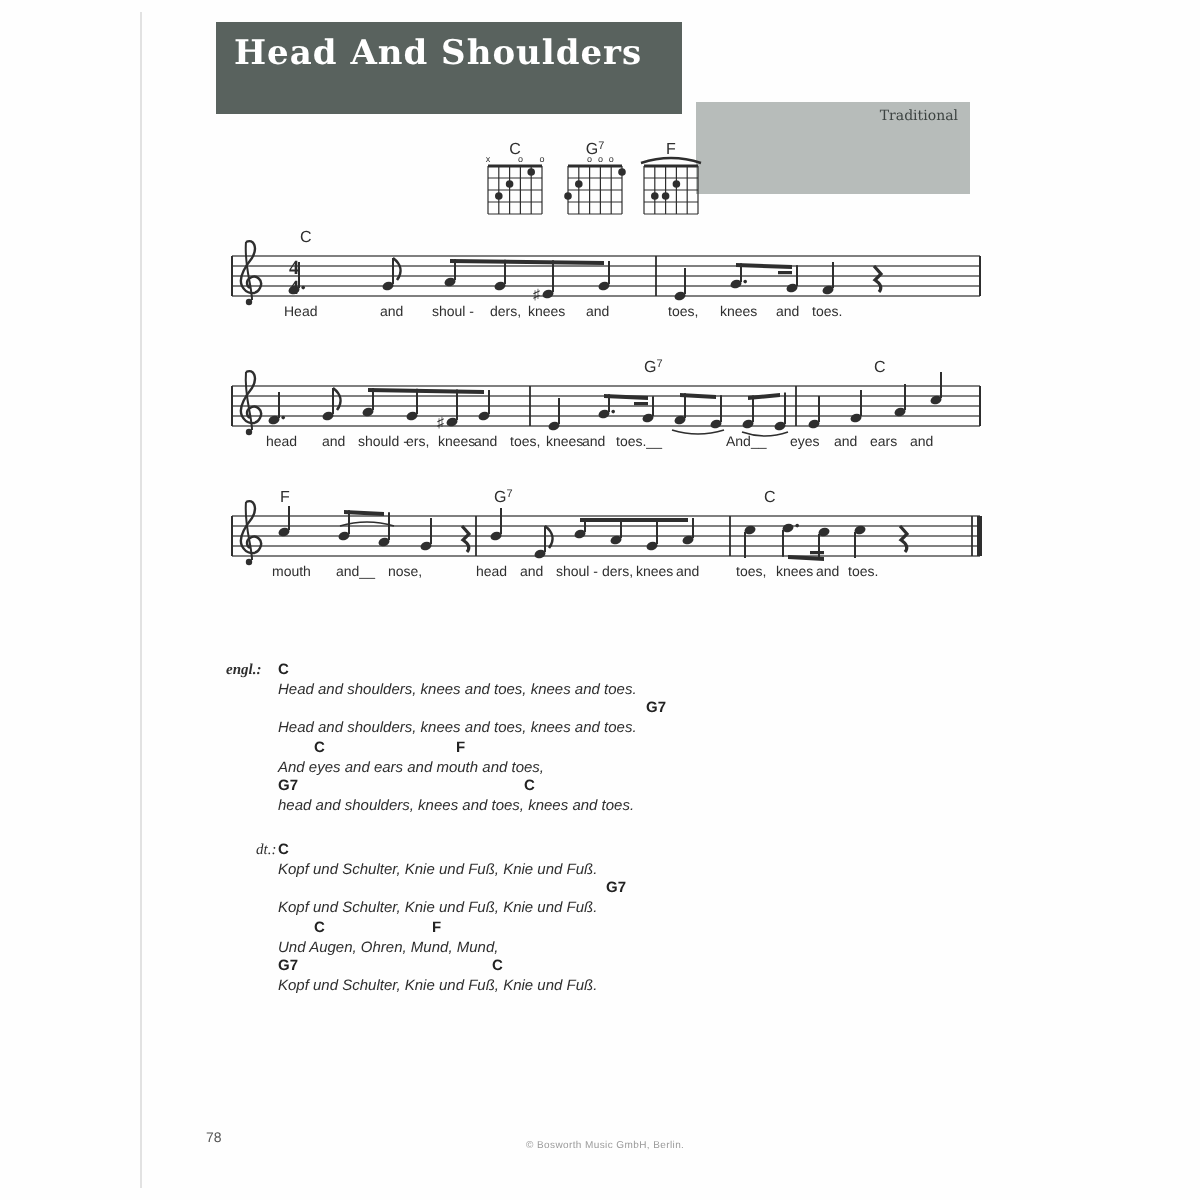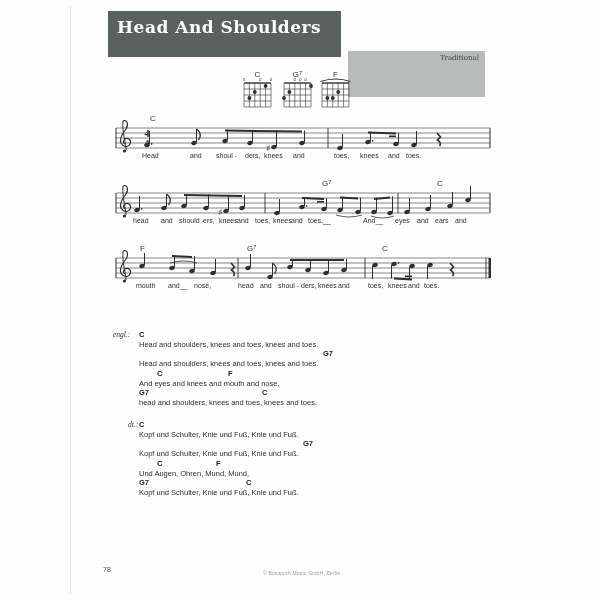--- a/index.html
+++ b/index.html
@@ -3,21 +3,21 @@
 <meta charset="utf-8">
 <style>
   html,body{margin:0;padding:0;}
   body{width:600px;height:600px;background:#fff;font-family:"Liberation Sans",sans-serif;position:relative;overflow:hidden;}
   .page{position:absolute;left:0;top:0;width:600px;height:600px;background:#fefefe;}
   .page-edge{position:absolute;left:70px;top:6px;width:1px;height:588px;background:#e2e2e2;}
   .title-box{position:absolute;left:108px;top:11px;width:233px;height:46px;background:#59625e;}
   .title-box span{position:absolute;left:9px;top:6px;color:#ffffff;font-family:"DejaVu Serif","Liberation Serif",serif;font-weight:bold;font-size:17px;letter-spacing:.5px;}
   .credit-box{position:absolute;left:348px;top:11px;width:137px;height:46px;background:#b7bcba;margin-top:40px;}
   .credit-box span{position:absolute;right:6px;top:3px;color:#3c4341;font-family:"DejaVu Serif","Liberation Serif",serif;font-size:7px;}
-  #verses .vline{position:absolute;left:0;top:0;white-space:pre;color:#2e2e2e;font-size:7.5px;}
+  #verses .vline{position:absolute;left:0;top:0;white-space:pre;color:#2e2e2e;font-size:7.5px;font-style:italic;}
   #verses .vchord{position:absolute;font-weight:bold;font-size:7.5px;color:#222;}
   #verses .vlabel{position:absolute;font-style:italic;font-family:"Liberation Serif",serif;font-size:7.5px;color:#2e2e2e;}
   .footer-page{position:absolute;left:103px;top:566px;font-size:7px;color:#555;}
   .footer-copy{position:absolute;left:263px;top:570px;font-size:5px;color:#9a9a9a;letter-spacing:.2px;}
   svg{position:absolute;left:0;top:0;}
 </style>
 </head>
 <body>
 
 <div class="page">
@@ -296,28 +296,28 @@
         <text x="338" y="288" font-size="7" fill="#2e2e2e">and</text>
         <text x="368" y="288" font-size="7" fill="#2e2e2e">toes,</text>
         <text x="388" y="288" font-size="7" fill="#2e2e2e">knees</text>
         <text x="408" y="288" font-size="7" fill="#2e2e2e">and</text>
         <text x="424" y="288" font-size="7" fill="#2e2e2e">toes.</text>
       </g>
     </svg>
 
   <div id="verses">
       <div>
-        <span class="vlabel" style="left: 113px; top: 330px;">engl.:</span>
+        <span class="vlabel" style="left: 113px; top: 330px; font-weight: bold;">engl.:</span>
         <span class="vchord" style="left: 139px; top: 330px;">C</span>
         <div class="vline" style="left: 139px; top: 339.7px;">Head and shoulders, knees and toes, knees and toes.</div>
         <span class="vchord" style="left: 323px; top: 349.4px;">G7</span>
         <div class="vline" style="left: 139px; top: 359.1px;">Head and shoulders, knees and toes, knees and toes.</div>
         <span class="vchord" style="left: 157px; top: 368.8px;">C</span>
         <span class="vchord" style="left: 228px; top: 368.8px;">F</span>
-        <div class="vline" style="left: 139px; top: 378.5px;">And eyes and knees and mouth and nose,</div>
+        <div class="vline" style="left: 139px; top: 378.5px;">And eyes and ears and mouth and toes,</div>
         <span class="vchord" style="left: 139px; top: 388.2px;">G7</span>
         <span class="vchord" style="left: 262px; top: 388.2px;">C</span>
         <div class="vline" style="left: 139px; top: 397.9px;">head and shoulders, knees and toes, knees and toes.</div>
       </div>
       <div>
         <span class="vlabel" style="left: 128px; top: 420px;">dt.:</span>
         <span class="vchord" style="left: 139px; top: 420px;">C</span>
         <div class="vline" style="left: 139px; top: 429.7px;">Kopf und Schulter, Knie und Fuß, Knie und Fuß.</div>
         <span class="vchord" style="left: 303px; top: 439.4px;">G7</span>
         <div class="vline" style="left: 139px; top: 449.1px;">Kopf und Schulter, Knie und Fuß, Knie und Fuß.</div>

